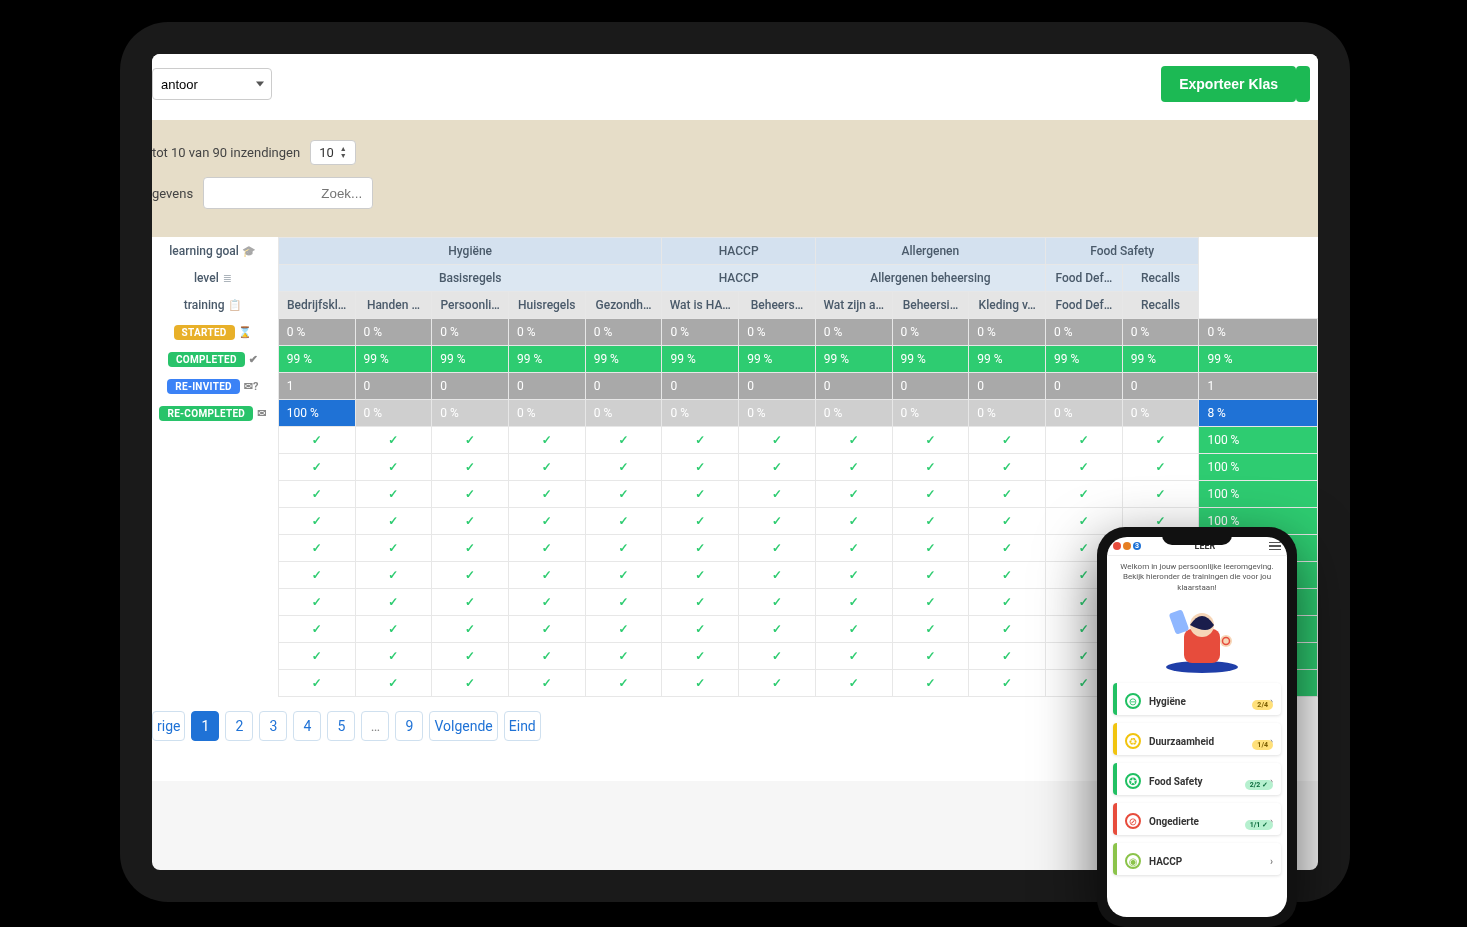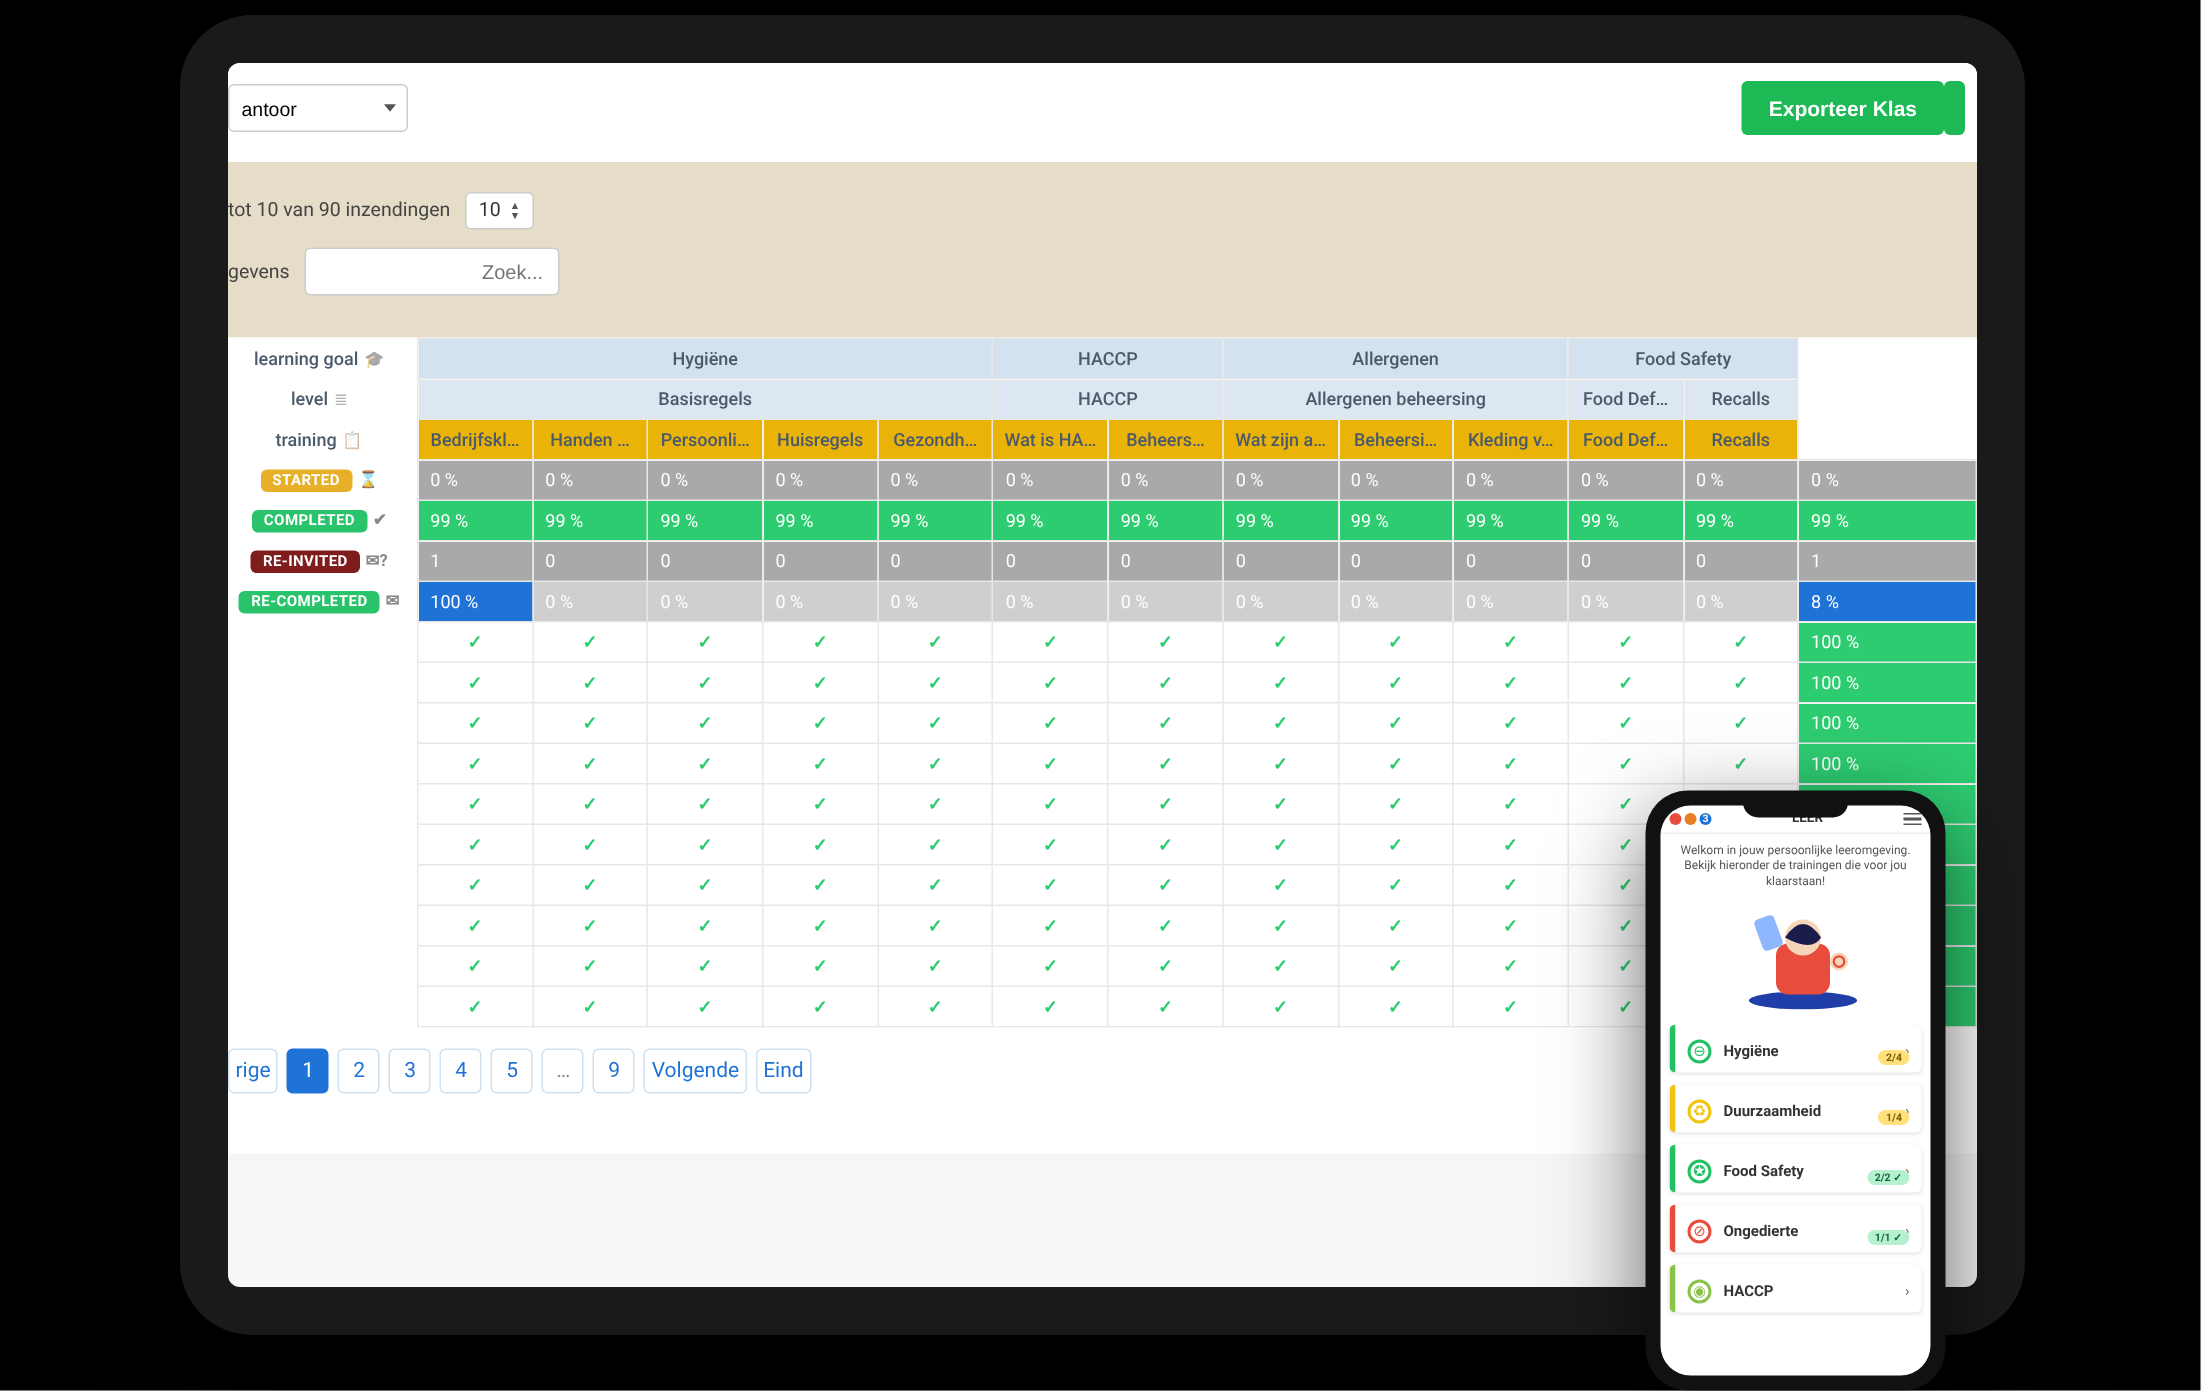--- a/index.html
+++ b/index.html
@@ -9,21 +9,21 @@
     font-size: 13px;
     color: #333;
     width: 1467px;
     height: 927px;
     position: relative;
     overflow: hidden;
   }
   
   .tablet {
     position: absolute;
-    left: 120px; top: 10px;
+    left: 120px; top: 22px;
     width: 1230px; height: 880px;
     background: #1a1a1a;
     border-radius: 48px;
     padding: 32px;
     box-shadow: 0 20px 60px rgba(0,0,0,0.6);
   }
   .tablet-screen {
     width: 100%; height: 100%;
     background: #f6f6f6;
     border-radius: 8px;
@@ -101,41 +101,41 @@
     overflow: hidden;
     white-space: nowrap;
     text-overflow: ellipsis;
   }
   table.grid thead th {
     background: #d4e1ef;
     color: #4a5a6a;
     font-weight: 500;
   }
   table.grid thead tr.sub th { background: #dce7f2; }
-  table.grid thead tr.train th { background: #eab308; }
+  table.grid thead tr.train th { background: #e5e5e5; }
   .col-label {
     width: 110px;
     text-align: left;
     background: #fff !important;
     border: none !important;
     color: #6a6a6a;
     padding-right: 8px !important;
   }
   .col-label .mini-icon { opacity:0.45; margin-left:4px; font-size:11px;}
   .col-total { width: 105px; }
   
   .pill {
     display: inline-block;
     border-radius: 4px; padding: 2px 8px;
     font-size: 10px; font-weight: 700;
     color: #fff; letter-spacing: .3px;
   }
   .pill.started { background:#e8b029; }
   .pill.completed { background:#28c36a; }
-  .pill.reinvited { background:#7f1d1d; }
+  .pill.reinvited { background:#3b82f6; }
   .pill.recompleted { background:#28c36a; }
   .status-icon { font-size:11px; color:#888; margin-left:4px;}
   .cell-gray { background:#a9a9a9 !important; color:#fff; text-align:left !important; padding-left:8px !important;}
   .cell-green { background:#2ecc71 !important; color:#fff; text-align:left !important; padding-left:8px !important;}
   .cell-blue  { background:#1f72d6 !important; color:#fff; text-align:left !important; padding-left:8px !important;}
   .cell-lgray { background:#cfcfcf !important; color:#fff; text-align:left !important; padding-left:8px !important;}
   .stat-row th.col-label { padding-top:4px; padding-bottom:4px;}
   .chk {
     color: #2ecc71; font-weight: 900;
   }

